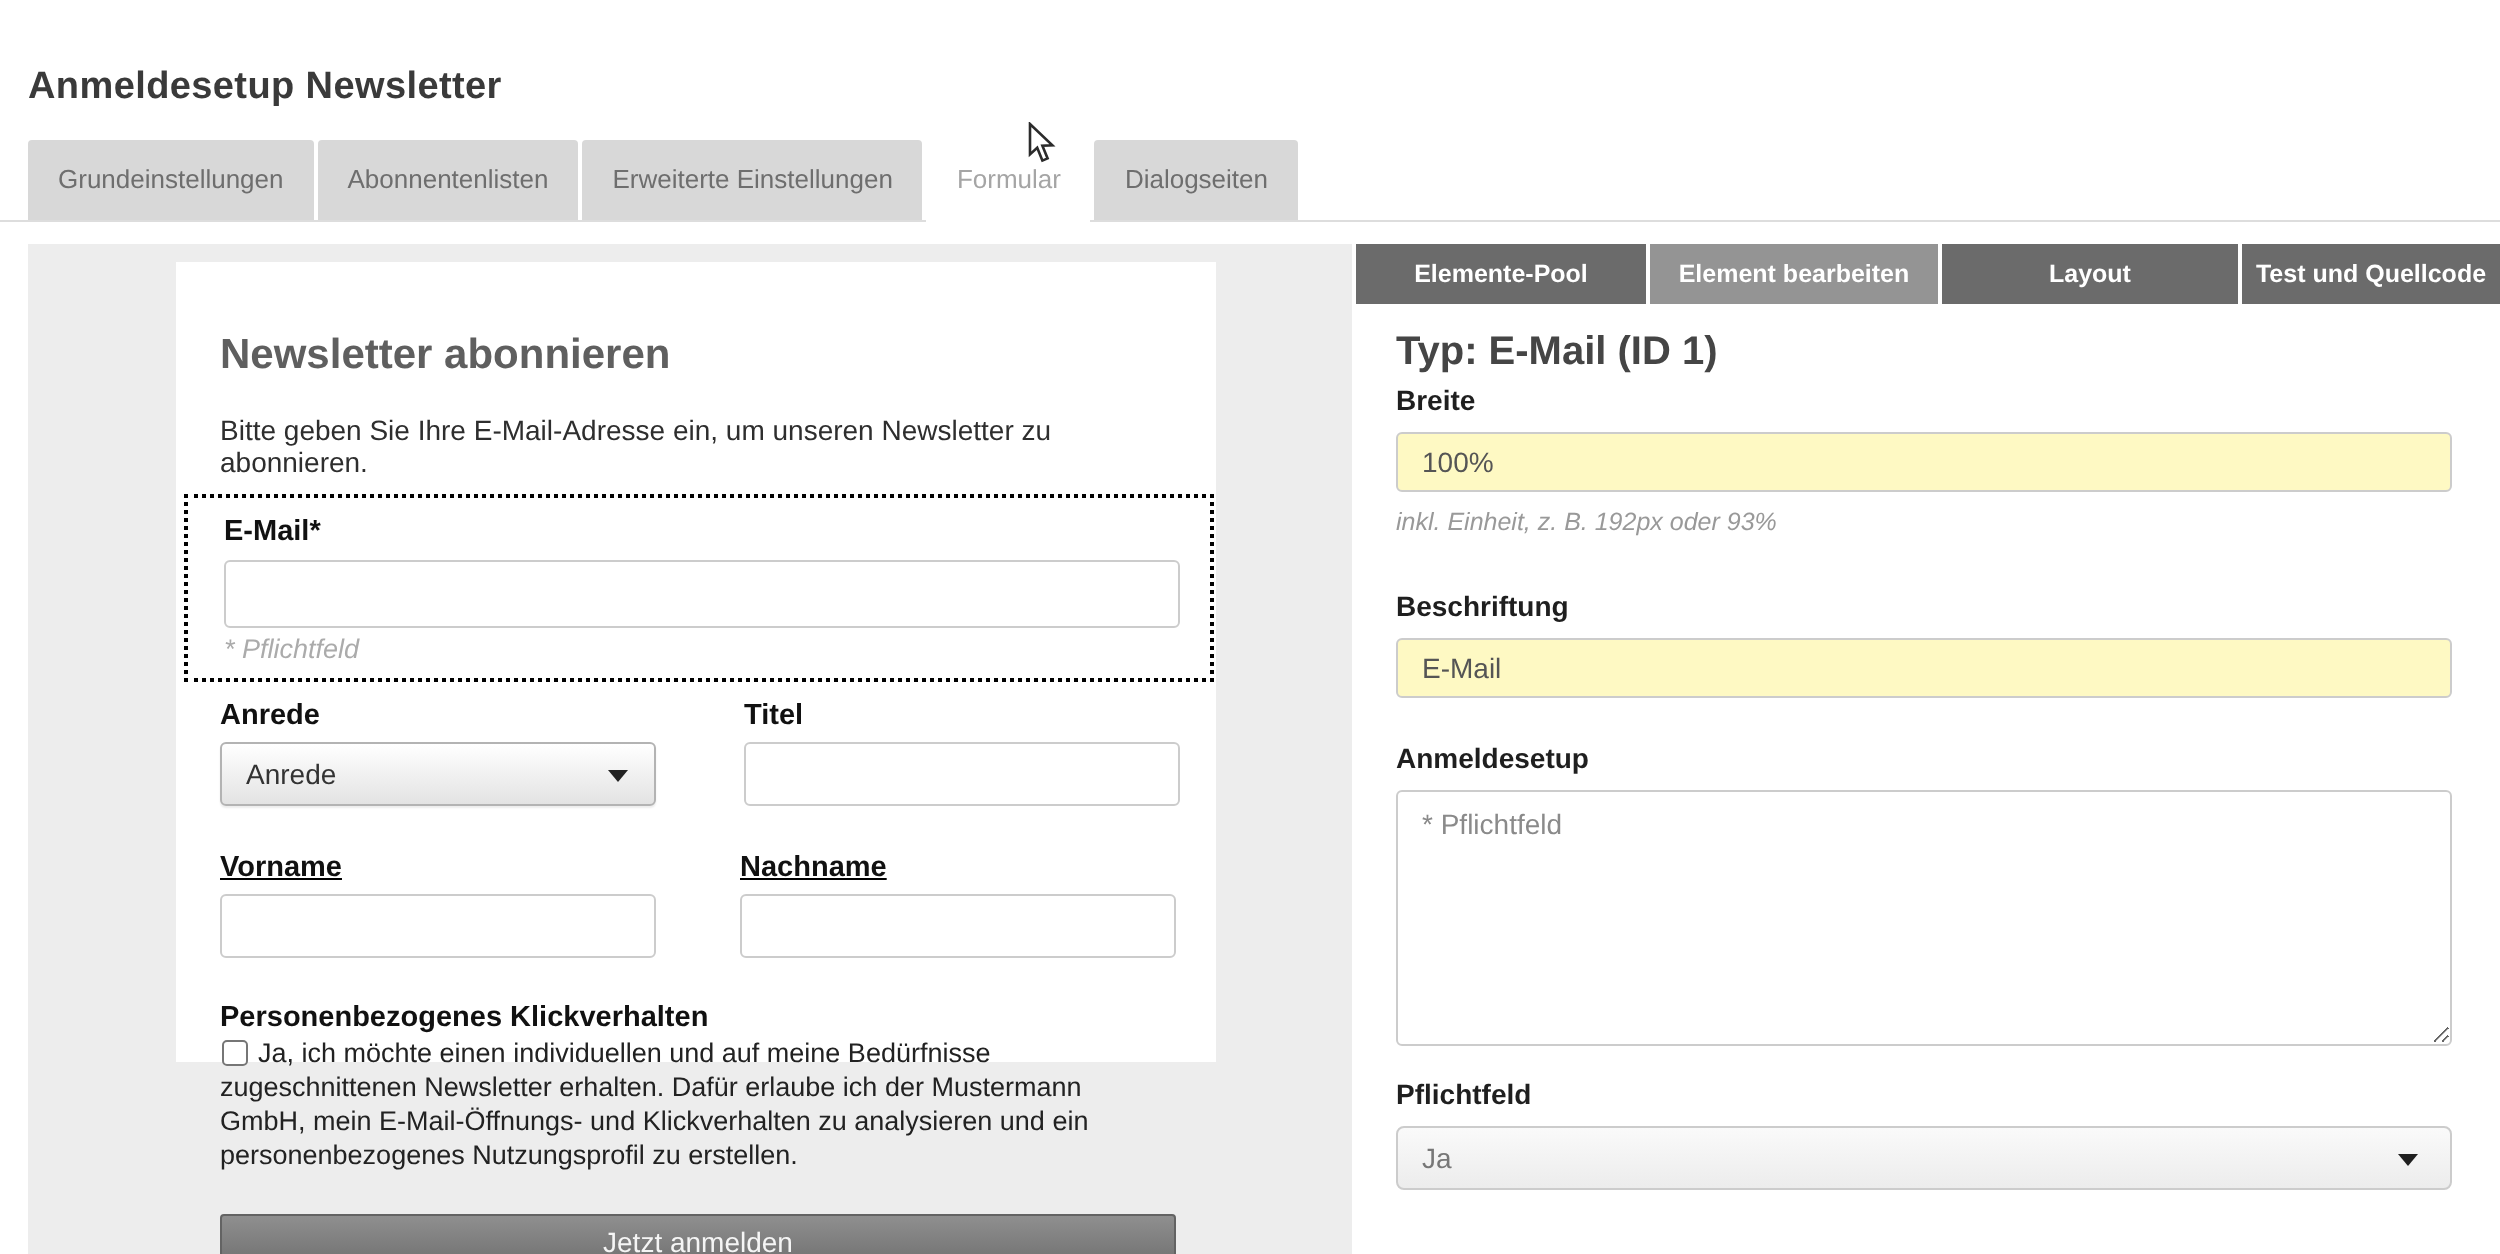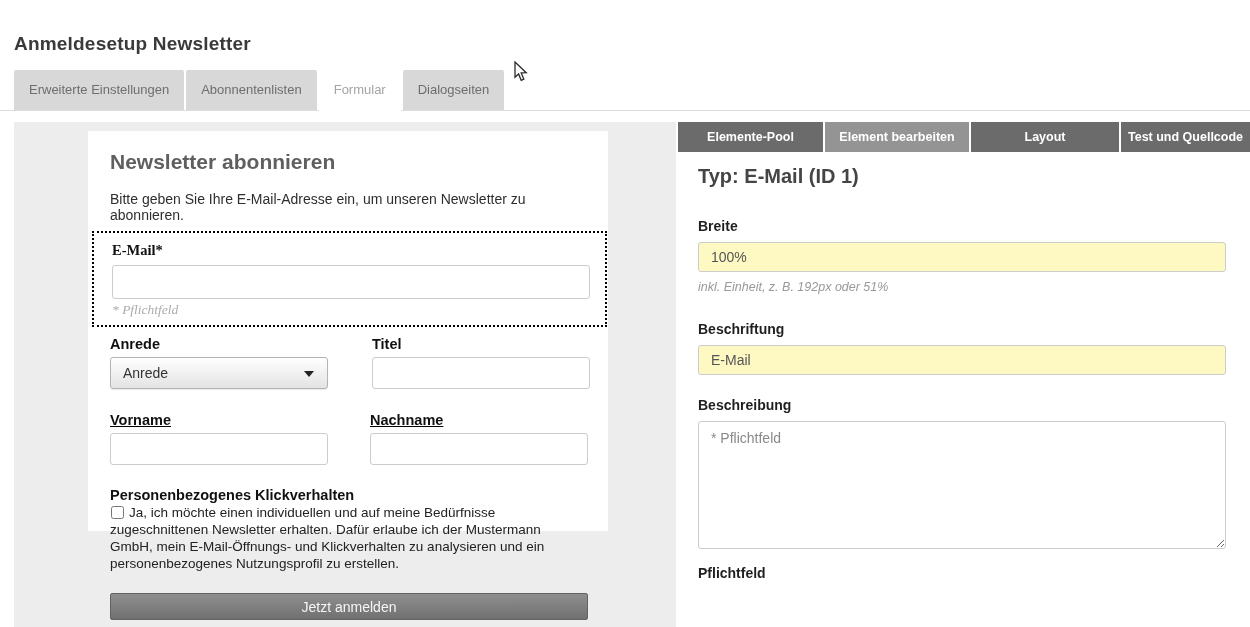--- a/index.html
+++ b/index.html
@@ -33,33 +33,32 @@
     position:absolute;left:0;top:110px;width:1250px;height:1px;
     background:#ddd;z-index:1;
   }
   
   .preview-pane{
     position:absolute;left:14px;top:122px;width:662px;height:505px;
     background:var(--pane-bg,#ededed);z-index:0;
   }
   .form-card{
     position:absolute;left:74px;top:9px;width:520px;height:400px;
-    background:#fff;padding:0 20px 0 22px;box-sizing:border-box;
+    background:#fff;padding:16px 20px 0 22px;box-sizing:border-box;
   }
   .form-card h2{
     margin:19px 0 0 0;font-size:21px;font-weight:bold;color:#5f5f5f;
   }
   .form-intro{
     margin:17px 0 0 0;font-size:14px;line-height:16px;color:#2e2e2e;width:452px;
   }
   .selected-element{
     margin:8px 0 0 -18px;margin-right:-19px;
     border:2px dotted #000;
     padding:9px 18px 7px 18px;
-    font-family:Liberation Serif, serif;
   }
   .field-label{
     font-size:14.5px;font-weight:bold;color:#111;display:block;
   }
   .text-input{
     display:block;box-sizing:border-box;width:478px;height:34px;
     border:1px solid #ccc;border-radius:3px;background:#fff;
     font-family:inherit;font-size:14px;color:#333;padding:0 10px;outline:none;
   }
   .required-note{
@@ -112,21 +111,21 @@
   .editor-tabs .etab.active{background:var(--editor-tab-active-bg,#949494);}
   .et-1{width:145px;}
   .et-2{width:144px;}
   .et-3{width:148px;}
   .et-4{flex:1;margin-right:0 !important;}
   .editor-content{padding:0 24px 0 20px;}
   .editor-content h2{
     margin:13px 0 0 0;font-size:20px;font-weight:bold;color:#454545;
   }
   .e-label{display:block;font-size:14px;font-weight:bold;color:#1f1f1f;}
-  .lbl-breite{margin-top:30px;}
+  .lbl-breite{margin-top:4px;}
   .lbl-beschriftung{margin-top:27px;}
   .lbl-beschreibung{margin-top:22px;}
   .lbl-pflichtfeld{margin-top:16px;}
   .e-input{
     display:block;box-sizing:border-box;width:528px;height:30px;
     margin-top:8px;border:1px solid #ccc;border-radius:3px;
     font-family:inherit;font-size:14px;color:#555;padding:0 12px;outline:none;
     background:#fef9c3;
   }
   .e-hint{
@@ -152,22 +151,23 @@
   
   .mouse-cursor{position:absolute;left:514px;top:61px;z-index:10;pointer-events:none;}
 </style>
 </head>
 <body>
 
 <h1 class="page-title">Anmeldesetup Newsletter</h1>
 
 <div class="tabbar-underline"></div>
 <div class="main-tabs">
+  <div class="mtab">Grundeinstellungen</div>
+  <div class="mtab">Abonnentenlisten</div>
   <div class="mtab">Erweiterte Einstellungen</div>
-  <div class="mtab">Abonnentenlisten</div>
   <div class="mtab active">Formular</div>
   <div class="mtab">Dialogseiten</div>
 </div>
 
 <div class="preview-pane">
   <div class="form-card">
     <h2>Newsletter abonnieren</h2>
     <p class="form-intro">Bitte geben Sie Ihre E-Mail-Adresse ein, um unseren Newsletter zu abonnieren.</p>
 
     <div class="selected-element">
@@ -214,27 +214,31 @@
     <div class="etab et-2 active">Element bearbeiten</div>
     <div class="etab et-3">Layout</div>
     <div class="etab et-4">Test und Quellcode</div>
   </div>
 
   <div class="editor-content">
     <h2>Typ: E-Mail (ID 1)</h2>
 
     <label class="e-label lbl-breite">Breite</label>
     <input class="e-input" type="text" value="100%" style="">
-    <div class="e-hint">inkl. Einheit, z. B. 192px oder 51%</div>
+    <div class="e-hint">inkl. Einheit, z. B. 192px oder 93%</div>
 
     <label class="e-label lbl-beschriftung">Beschriftung</label>
     <input class="e-input" type="text" value="E-Mail" style="">
 
-    <label class="e-label lbl-beschreibung">Beschreibung</label>
+    <label class="e-label lbl-beschreibung">Anmeldesetup</label>
     <textarea class="e-textarea" style="">* Pflichtfeld</textarea>
 
     <label class="e-label lbl-pflichtfeld">Pflichtfeld</label>
+    <div class="e-select">
+      <span>Ja</span>
+      <span class="caret"></span>
+    </div>
   </div>
 </div>
 
 <svg class="mouse-cursor" width="15" height="21" viewBox="0 0 15 21">
   <polygon points="1,1 1,16.2 4.6,12.9 7.2,19.3 9.8,18.2 7.2,11.9 12.2,11.7" fill="#ffffff" stroke="#2b2b2b" stroke-width="1.3"></polygon>
 </svg>
 
 </body></html>

